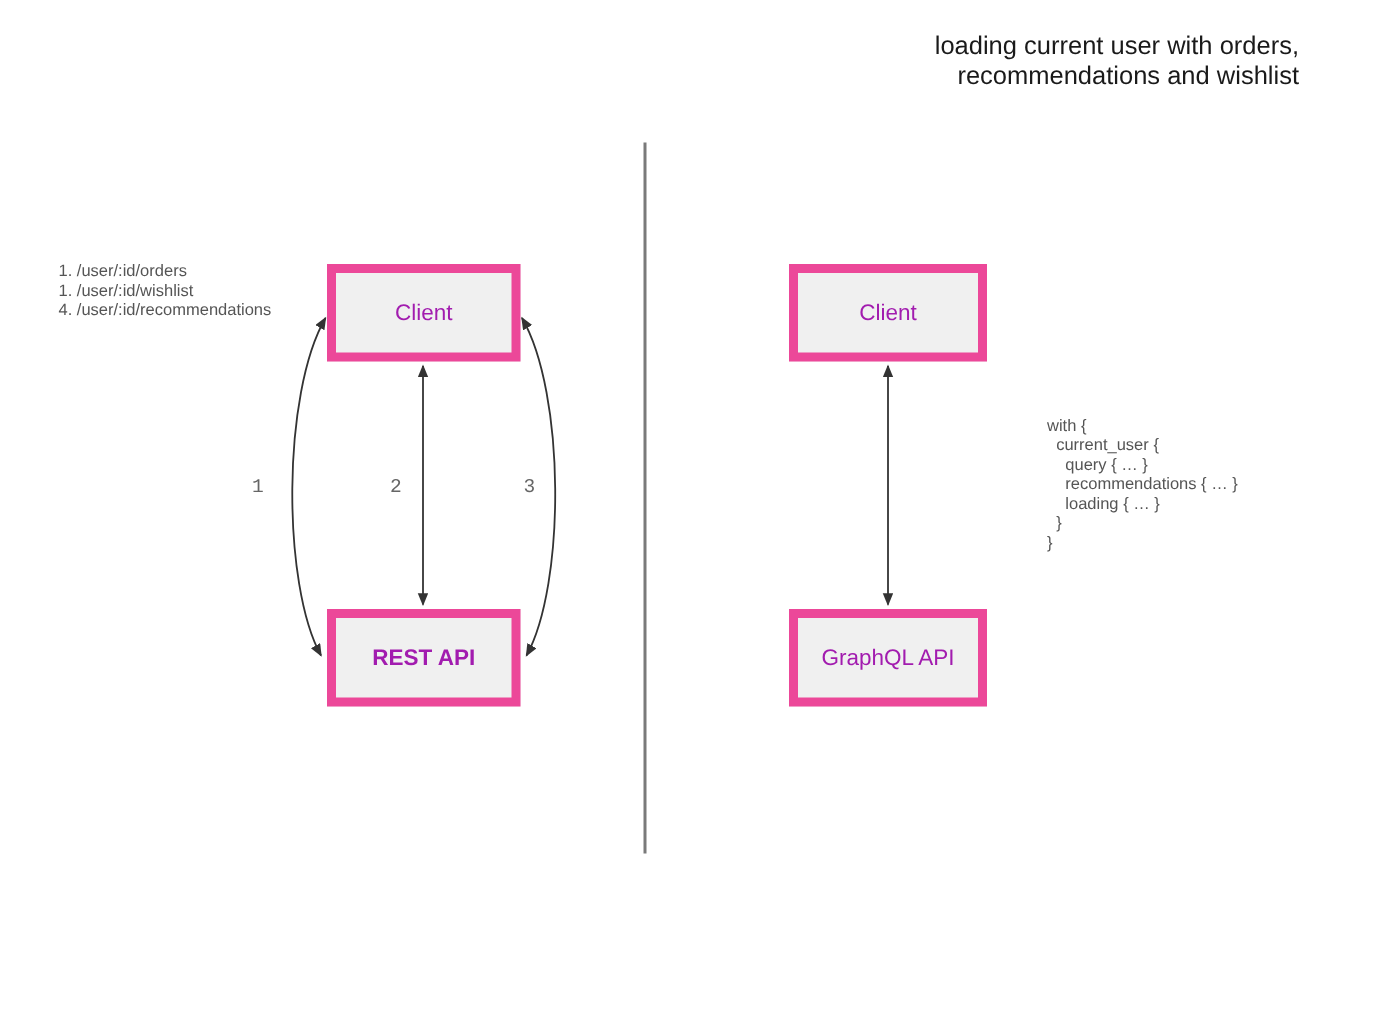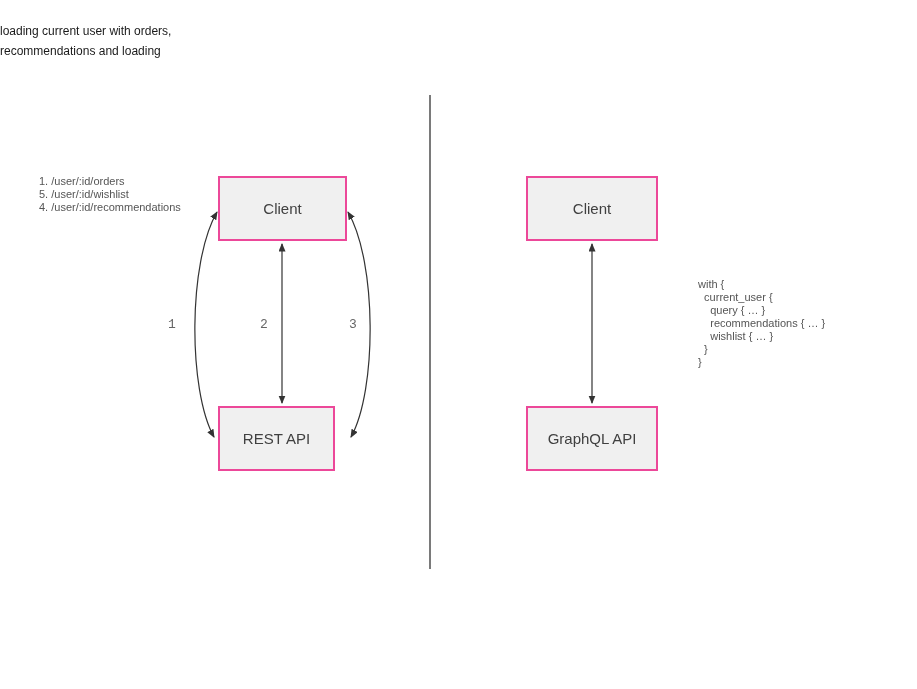--- a/index.html
+++ b/index.html
@@ -9,43 +9,43 @@
     height: 689px;
     background: #ffffff;
     font-family: "Liberation Sans", sans-serif;
     overflow: hidden;
   }
   .title {
     position: absolute;
     left: 0;
     top: 21px;
     width: 866px;
-    text-align: left;
-    font-size: 12px;
+    text-align: right;
+    font-size: 17px;
     line-height: 20px;
     color: #1a1a1a;
   }
   .divider {
     position: absolute;
     left: 429px;
     top: 95px;
     width: 2px;
     height: 474px;
     background: #7a7a7a;
   }
   .node {
     position: absolute;
     box-sizing: border-box;
     background: #f0f0f0;
-    border: 2px solid #ec4899;
+    border: 6px solid #ec4899;
     display: flex;
     align-items: center;
     justify-content: center;
     font-size: 15px;
-    color: #404040;
+    color: #a21caf;
   }
   .mono-block {
     position: absolute;
     font-family: Liberation Sans, sans-serif;
     font-size: 11px;
     line-height: 13px;
     color: #555555;
     margin-left: 32px;
   }
   .mono-block div { white-space: pre; }
@@ -62,21 +62,21 @@
     pointer-events: none;
   }
 </style>
 </head>
 <body>
 
 <div id="canvas">
 
   <div class="title">
     <div>loading current user with orders,</div>
-    <div>recommendations and loading</div>
+    <div>recommendations and wishlist</div>
   </div>
 
   <div class="divider"></div>
 
   <svg class="arrows" viewBox="0 0 917 689" xmlns="http://www.w3.org/2000/svg">
     <defs>
       <marker id="arrowhead" markerWidth="9" markerHeight="8" refX="7.5" refY="3.5" orient="auto-start-reverse" markerUnits="userSpaceOnUse">
         <path d="M0,0 L8.5,3.5 L0,7 Z" fill="#333333"></path>
       </marker>
     </defs>
@@ -85,47 +85,47 @@
 
     <path d="M 282,244 L 282,403" fill="none" stroke="#333333" stroke-width="1.2" marker-start="url(#arrowhead)" marker-end="url(#arrowhead)"></path>
 
     <path d="M 348,212 C 377,262 377,390 351,437" fill="none" stroke="#333333" stroke-width="1.2" marker-start="url(#arrowhead)" marker-end="url(#arrowhead)"></path>
 
     <path d="M 592,244 L 592,403" fill="none" stroke="#333333" stroke-width="1.2" marker-start="url(#arrowhead)" marker-end="url(#arrowhead)"></path>
   </svg>
 
   <div class="mono-block" style="left:7px; top:175px;">
     <div>1. /user/:id/orders</div>
-    <div>5. /user/:id/wishlist</div>
+    <div>1. /user/:id/wishlist</div>
     <div>4. /user/:id/recommendations</div>
   </div>
 
   <div class="node" style="left:218px; top:176px; width:129px; height:65px;">
     <span>Client</span>
   </div>
 
-  <div class="node" style="left:218px; top:406px; width:117px; height:65px;">
+  <div class="node" style="left:218px; top:406px; width:129px; height:65px;font-weight:bold;">
     <span>REST API</span>
   </div>
 
   <span class="arrow-label" style="left:168px; top:317px;">1</span>
   <span class="arrow-label" style="left:260px; top:317px;">2</span>
   <span class="arrow-label" style="left:349px; top:317px;">3</span>
 
   <div class="node" style="left:526px; top:176px; width:132px; height:65px;">
     <span>Client</span>
   </div>
 
   <div class="node" style="left:526px; top:406px; width:132px; height:65px;text-align:center;">
     <span>GraphQL API</span>
   </div>
 
   <div class="mono-block" style="left:666px; top:278px;">
     <div>with {</div>
     <div>  current_user {</div>
     <div>    query { … }</div>
     <div>    recommendations { … }</div>
-    <div>    wishlist { … }</div>
+    <div>    loading { … }</div>
     <div>  }</div>
     <div>}</div>
   </div>
 
 </div>
 
 </body></html>

